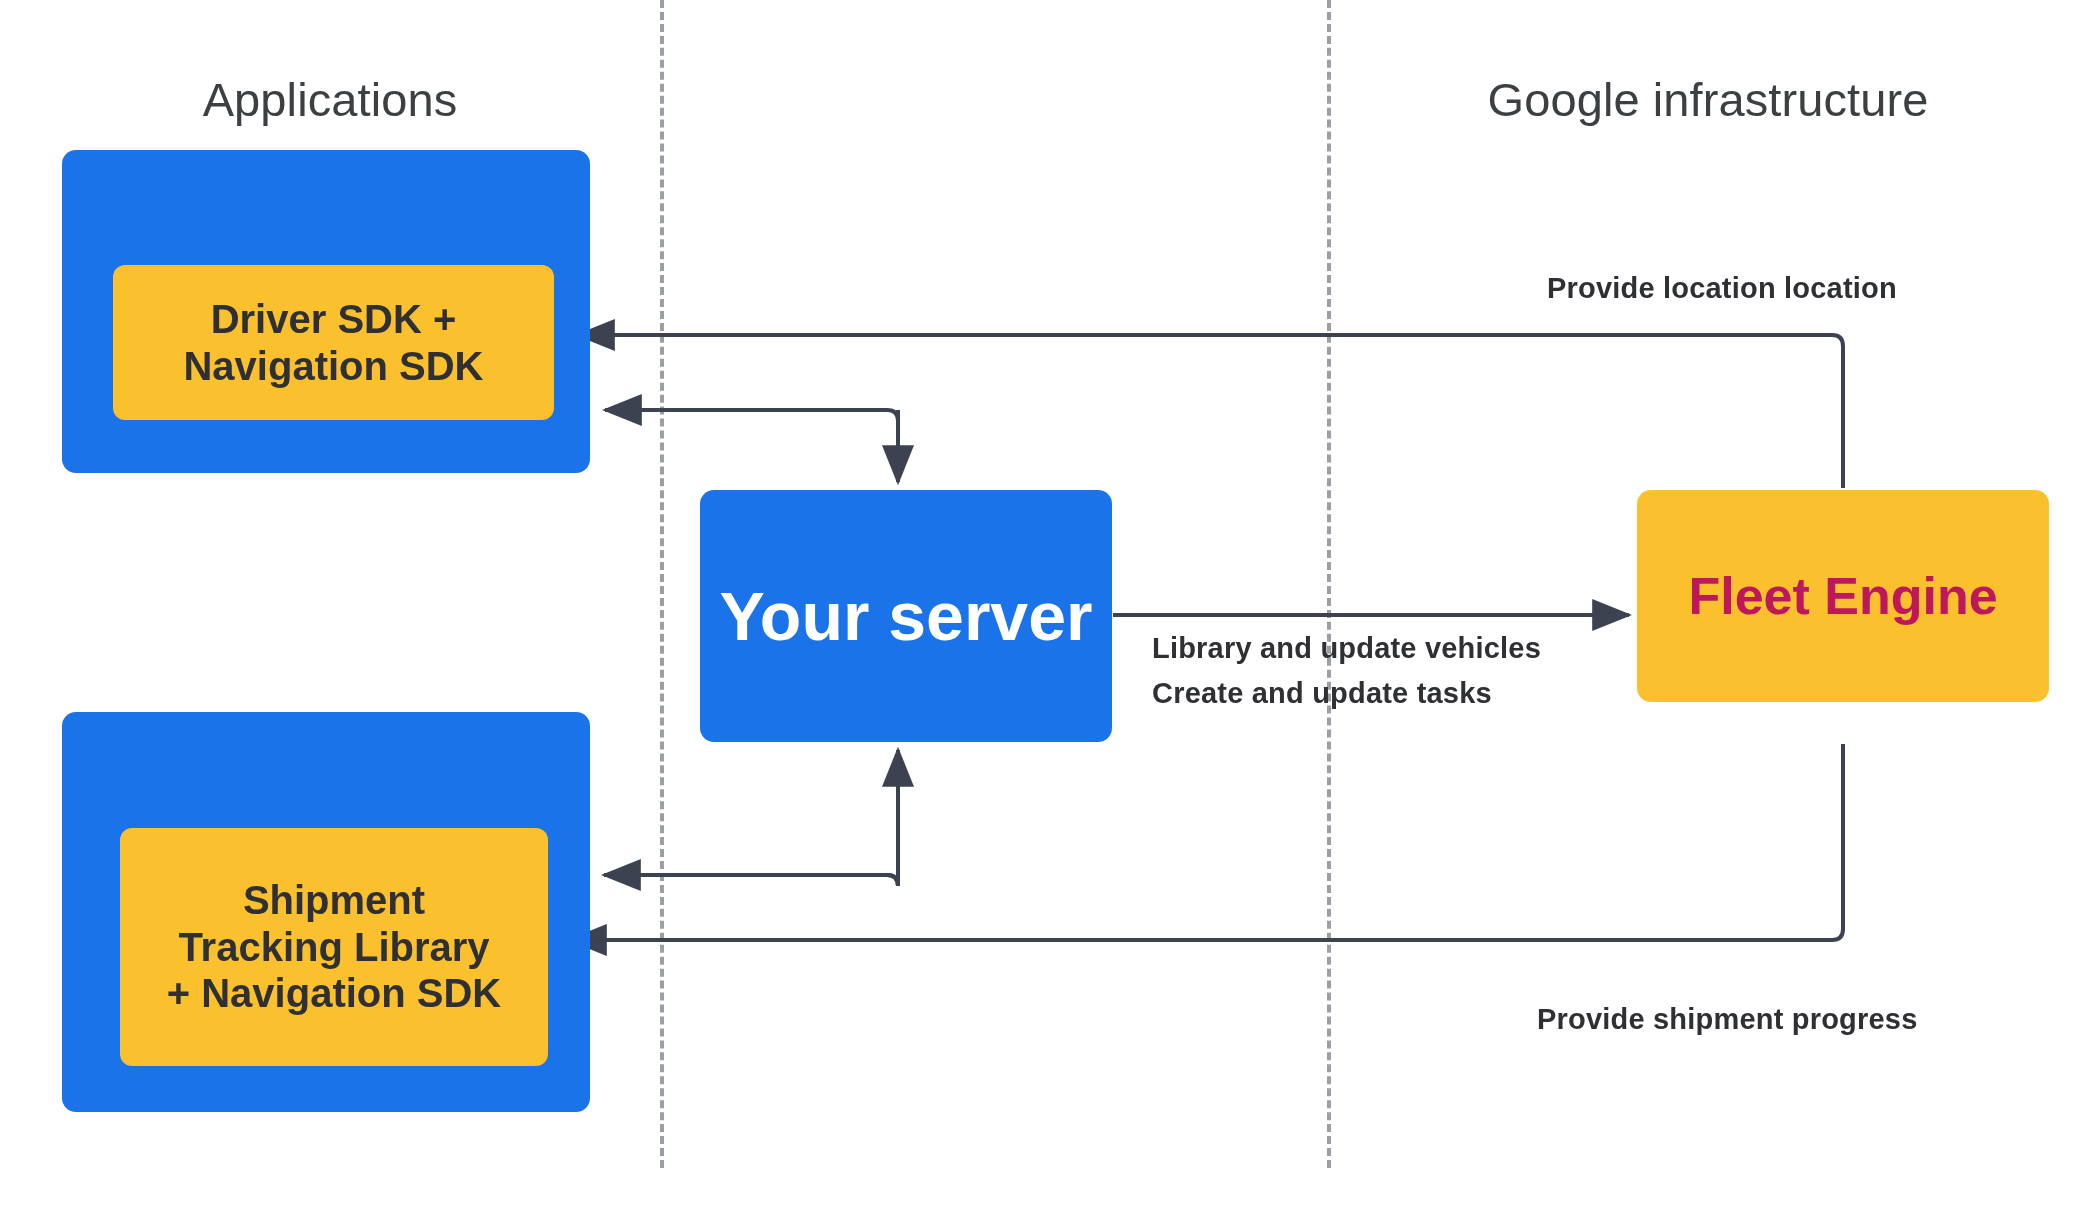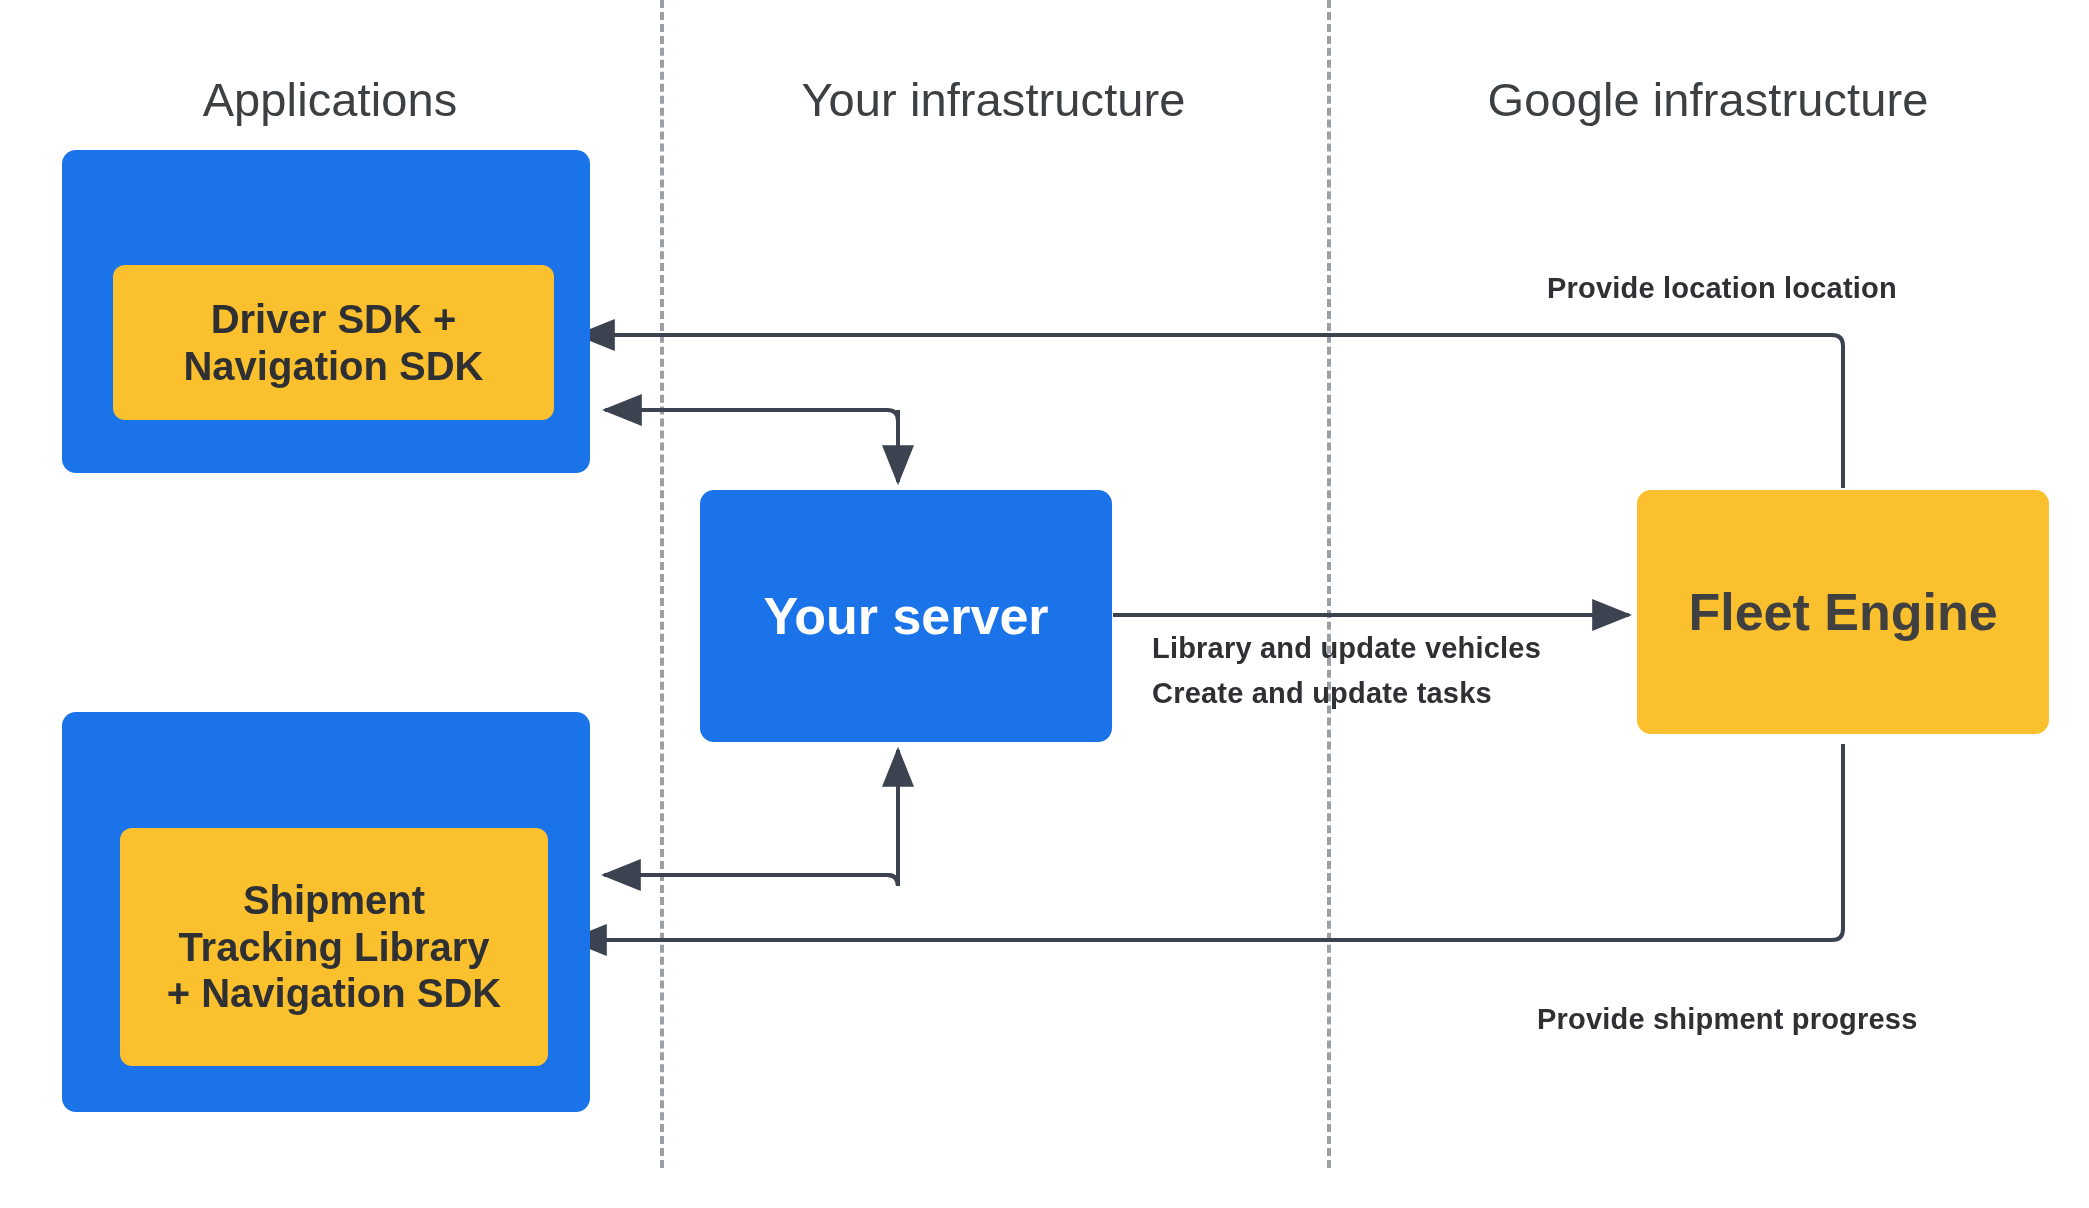--- a/index.html
+++ b/index.html
@@ -88,32 +88,32 @@
   #your-server {
     position: absolute;
     left: 700px; top: 490px; width: 412px; height: 252px;
     background: #1a73e8;
     border-radius: 14px;
     display: flex;
     align-items: center;
     justify-content: center;
     color: #ffffff;
     font-weight: bold;
-    font-size: 52px;
+    font-size: 68px;
     white-space: nowrap;
   }
   #fleet-engine {
     position: absolute;
-    left: 1637px; top: 490px; width: 412px; height: 244px;
+    left: 1637px; top: 490px; width: 412px; height: 212px;
     background: #fbc02d;
     border-radius: 14px;
     display: flex;
     align-items: center;
     justify-content: center;
-    color: #404040;
+    color: #be185d;
     font-weight: bold;
     font-size: 52px;
     white-space: nowrap;
   }
 
   
   #connectors {
     position: absolute;
     left: 0; top: 0;
     width: 2089px;
@@ -134,21 +134,20 @@
   #label-create-vehicles    { left: 1152px; top: 632px; }
   #label-create-tasks       { left: 1152px; top: 677px; }
   #label-shipment-progress  { left: 1537px; top: 1003px; }
 </style>
 </head>
 <body>
 
 <div id="stage">
 
   <div class="col-heading" id="heading-applications">Applications</div>
-  <div class="col-heading" id="heading-your-infra">Your infrastructure</div>
   <div class="col-heading" id="heading-google-infra">Google infrastructure</div>
 
   <div class="divider" id="divider-left"></div>
   <div class="divider" id="divider-right"></div>
 
   <svg id="connectors" viewBox="0 0 2089 1208" width="2089" height="1208">
     <defs>
       <marker id="arrowhead" markerWidth="10" markerHeight="8" refX="9.2" refY="4" orient="auto" markerUnits="strokeWidth">
         <path d="M0,0 L10,4 L0,8 z" fill="#3c4250"></path>
       </marker>

